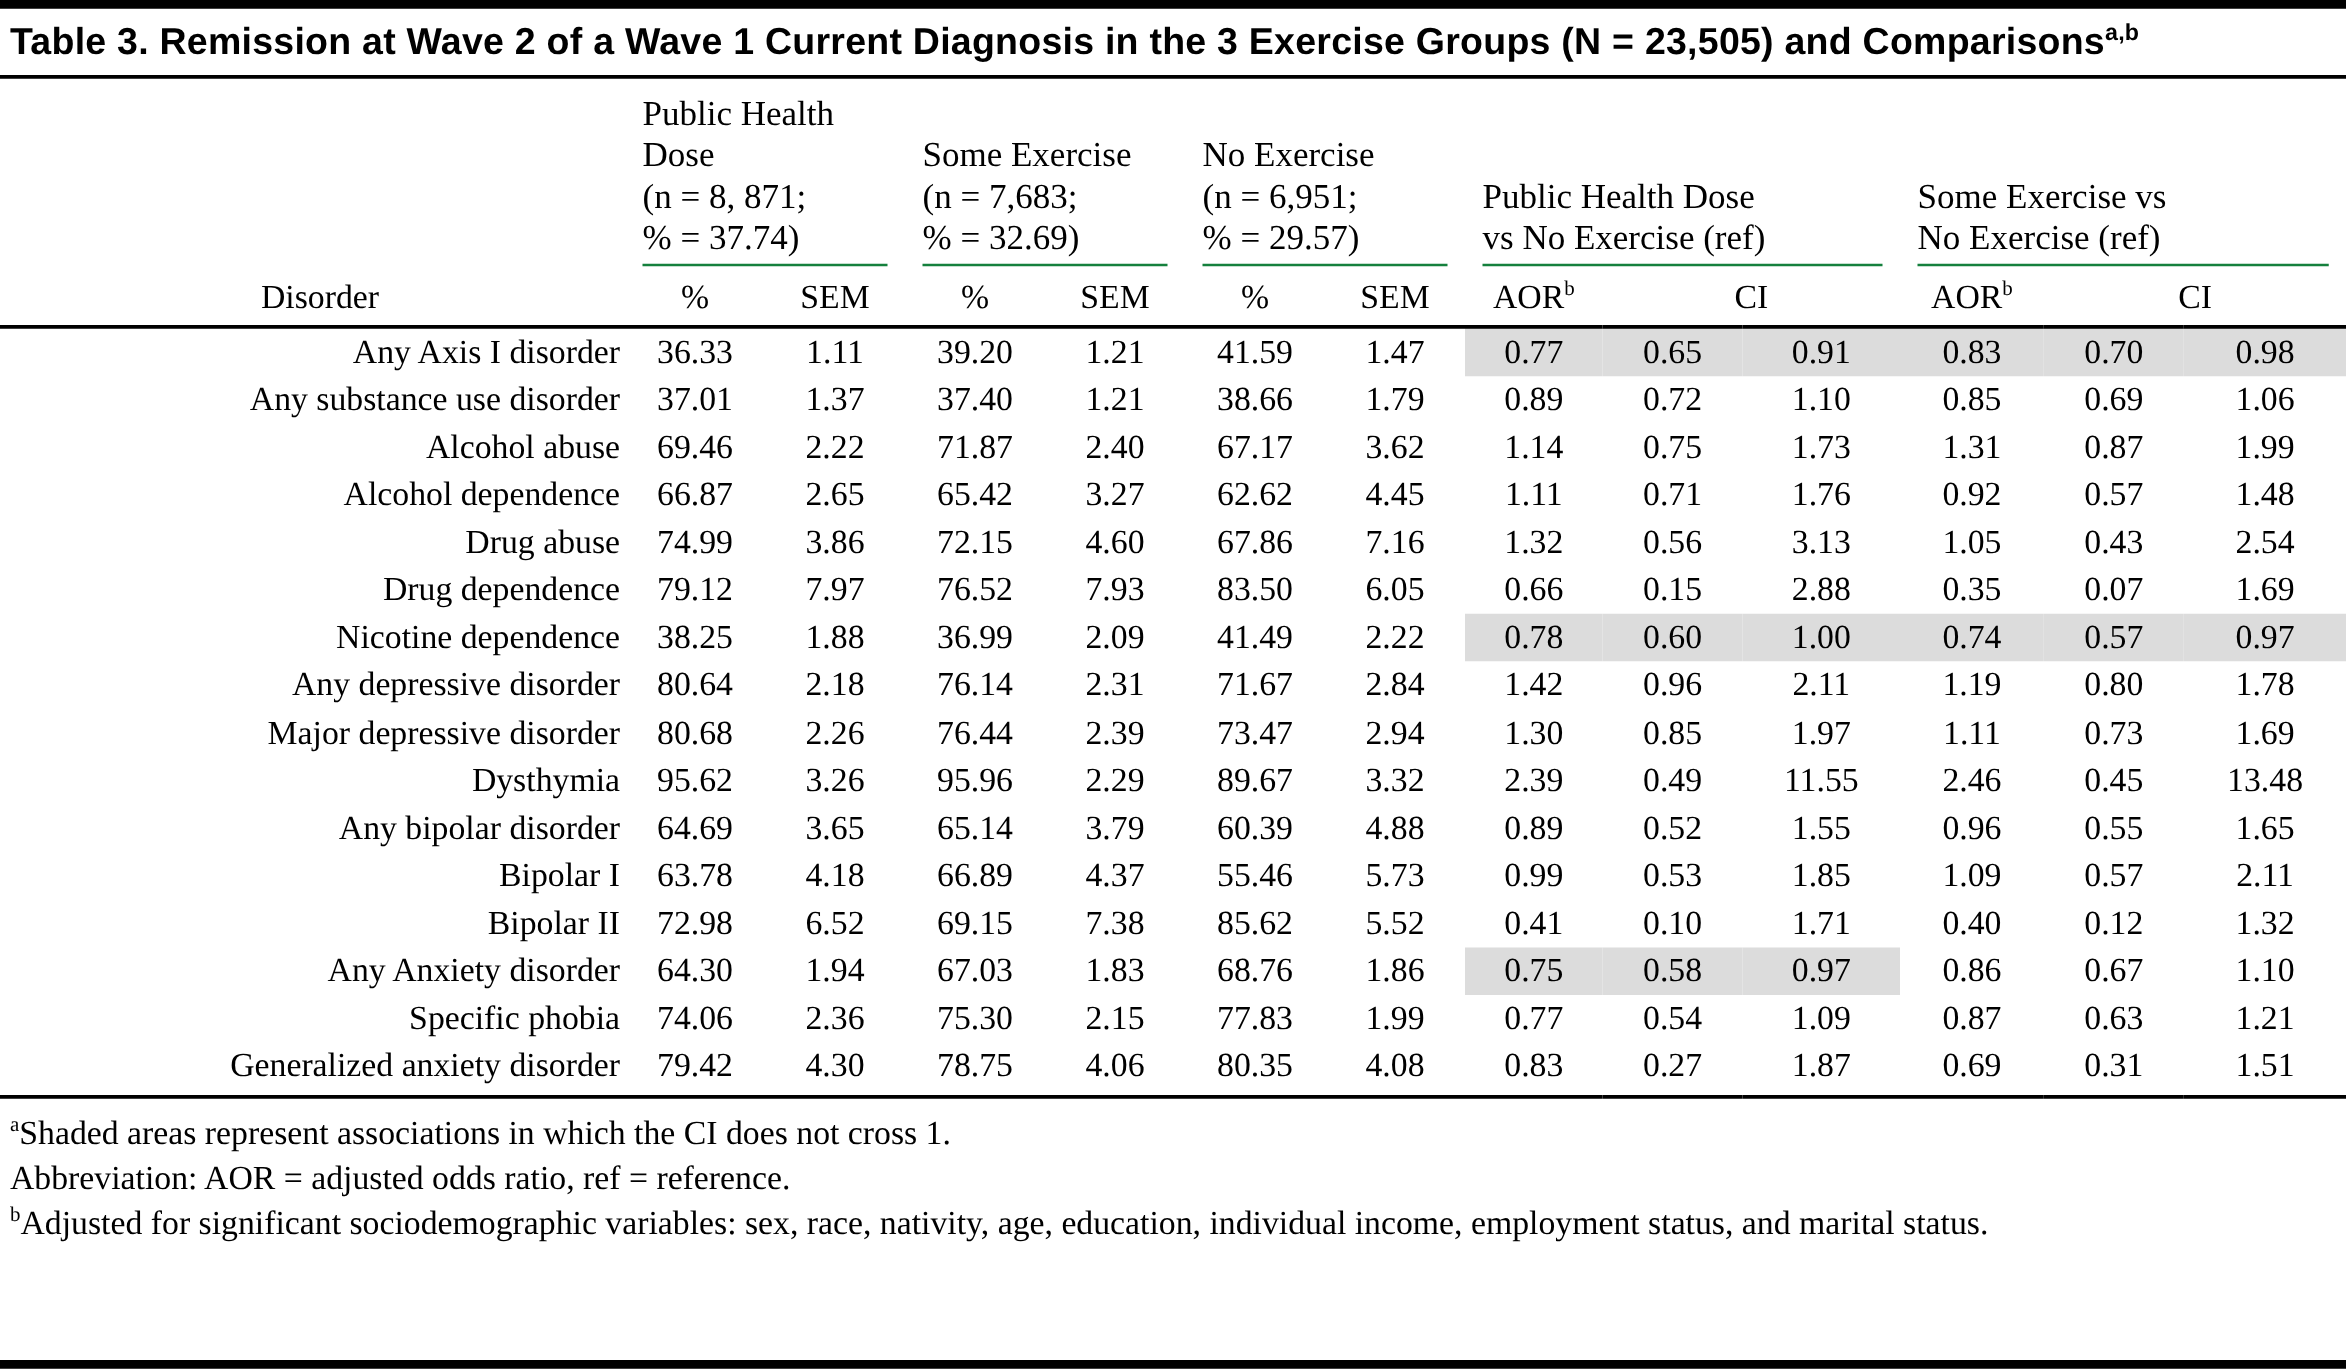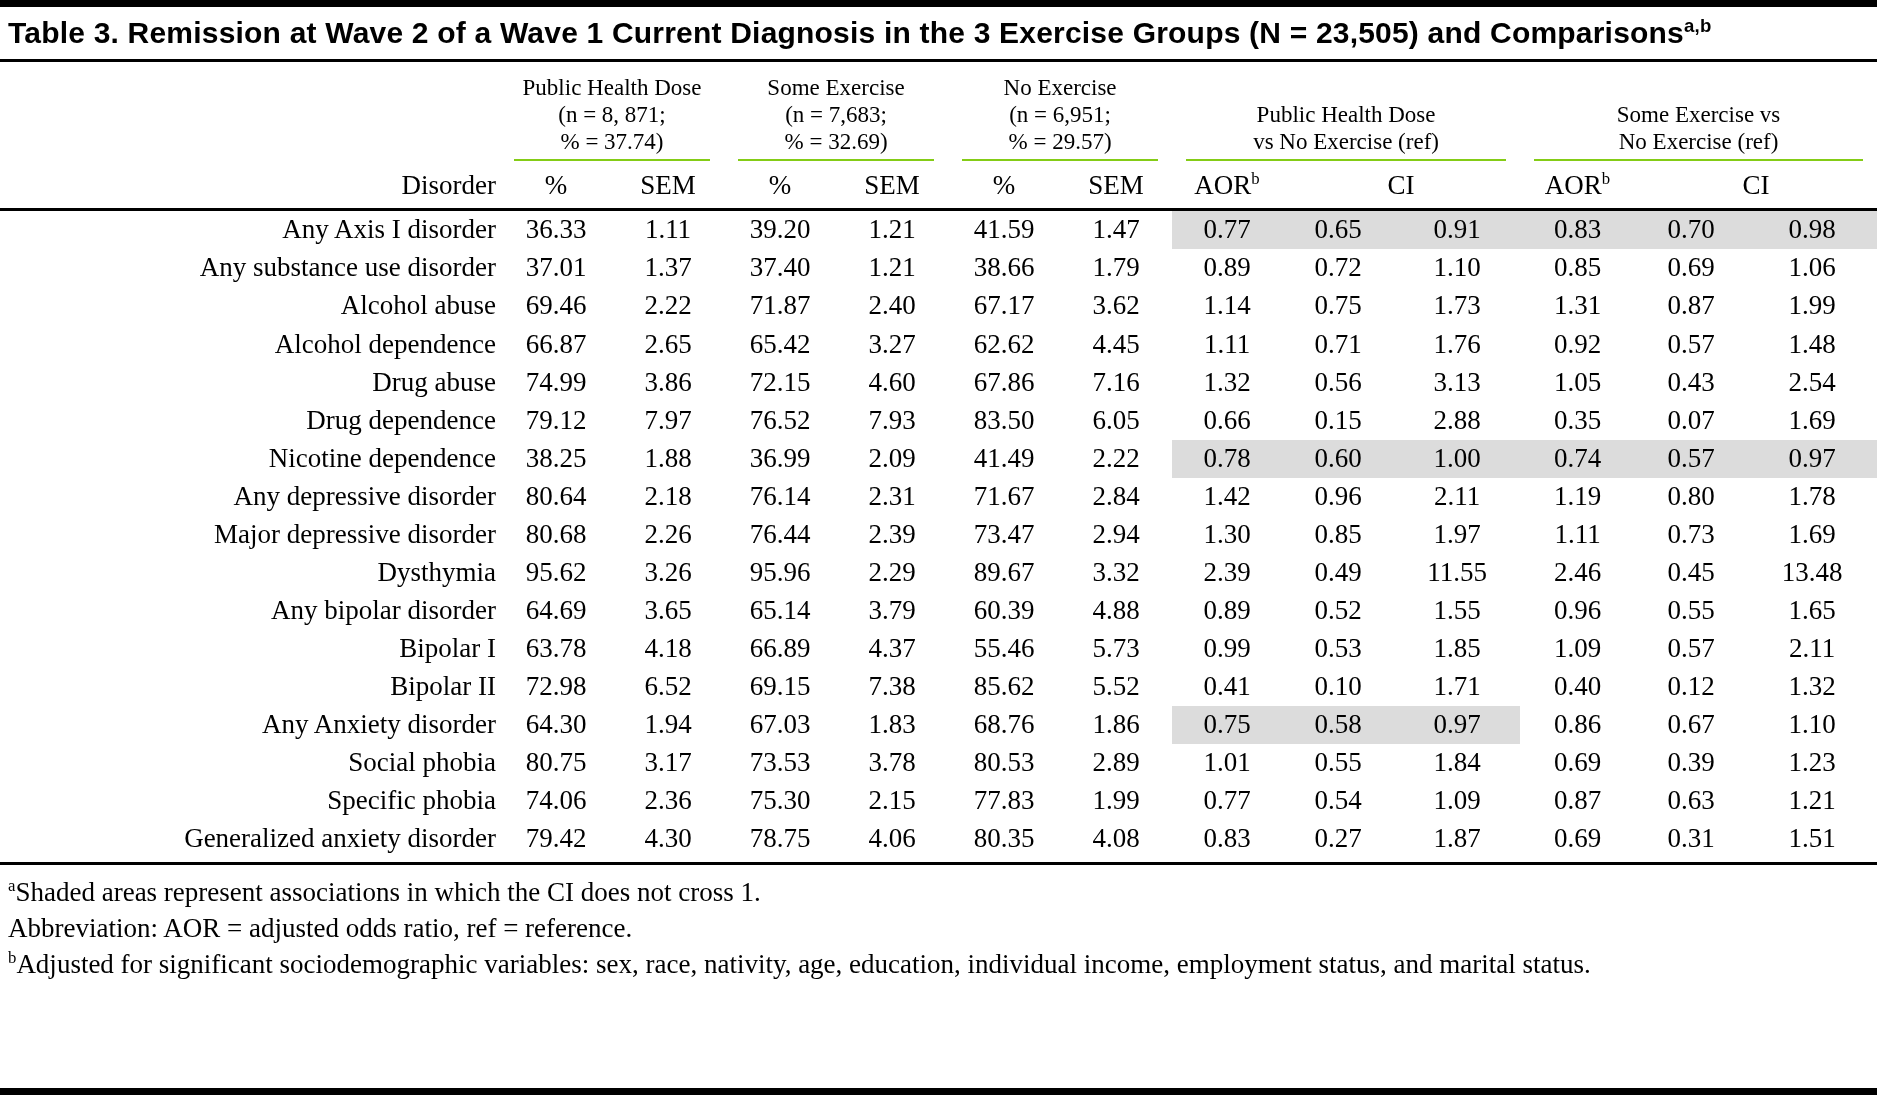--- a/index.html
+++ b/index.html
@@ -25,34 +25,34 @@
   .table-title sup { font-size: 0.62em; margin-top: 32px; }
   table {
     border-collapse: collapse;
     table-layout: fixed;
     width: 1877px;
   }
   th, td { font-weight: normal; }
   thead th { vertical-align: bottom; }
   .group-row th { padding-top: 12px; }
   .group-text {
-    text-align: center;
-    font-size: 23px;
+    text-align: left;
+    font-size: 28px;
     line-height: 1.18;
-    border-bottom: 2px solid #84cc16;
+    border-bottom: 2px solid #15803d;
     padding-bottom: 4px;
     margin: 0 14px;
   }
   .subhead-row th {
     font-size: 27px;
     text-align: center;
     padding: 8px 4px 7px 4px;
     border-bottom: 3px solid #000;
   }
-  .subhead-row th.disorder-head { text-align: right; padding-left: 16px; }
+  .subhead-row th.disorder-head { text-align: center; padding-left: 16px; }
   .subhead-row sup { font-size: 0.62em; }
   tbody td {
     font-size: 27px;
     text-align: center;
     padding: 3px 4px 4px 4px;
     line-height: 1.15;
   }
   tbody td.disorder { text-align: right; padding-left: 8px; }
   tbody td.indent { padding-left: 46px; }
   tbody tr:last-child td { border-bottom: 3px solid #000; padding-bottom: 8px; }
@@ -354,35 +354,20 @@
           <td class="num">68.76</td>
           <td class="num">1.86</td>
           <td class="num shaded">0.75</td>
           <td class="num shaded">0.58</td>
           <td class="num shaded">0.97</td>
           <td class="num">0.86</td>
           <td class="num">0.67</td>
           <td class="num">1.10</td>
         </tr>
         <tr>
-          <td class="disorder indent">Social phobia</td>
-          <td class="num">80.75</td>
-          <td class="num">3.17</td>
-          <td class="num">73.53</td>
-          <td class="num">3.78</td>
-          <td class="num">80.53</td>
-          <td class="num">2.89</td>
-          <td class="num">1.01</td>
-          <td class="num">0.55</td>
-          <td class="num">1.84</td>
-          <td class="num">0.69</td>
-          <td class="num">0.39</td>
-          <td class="num">1.23</td>
-        </tr>
-        <tr>
           <td class="disorder indent">Specific phobia</td>
           <td class="num">74.06</td>
           <td class="num">2.36</td>
           <td class="num">75.30</td>
           <td class="num">2.15</td>
           <td class="num">77.83</td>
           <td class="num">1.99</td>
           <td class="num">0.77</td>
           <td class="num">0.54</td>
           <td class="num">1.09</td>

